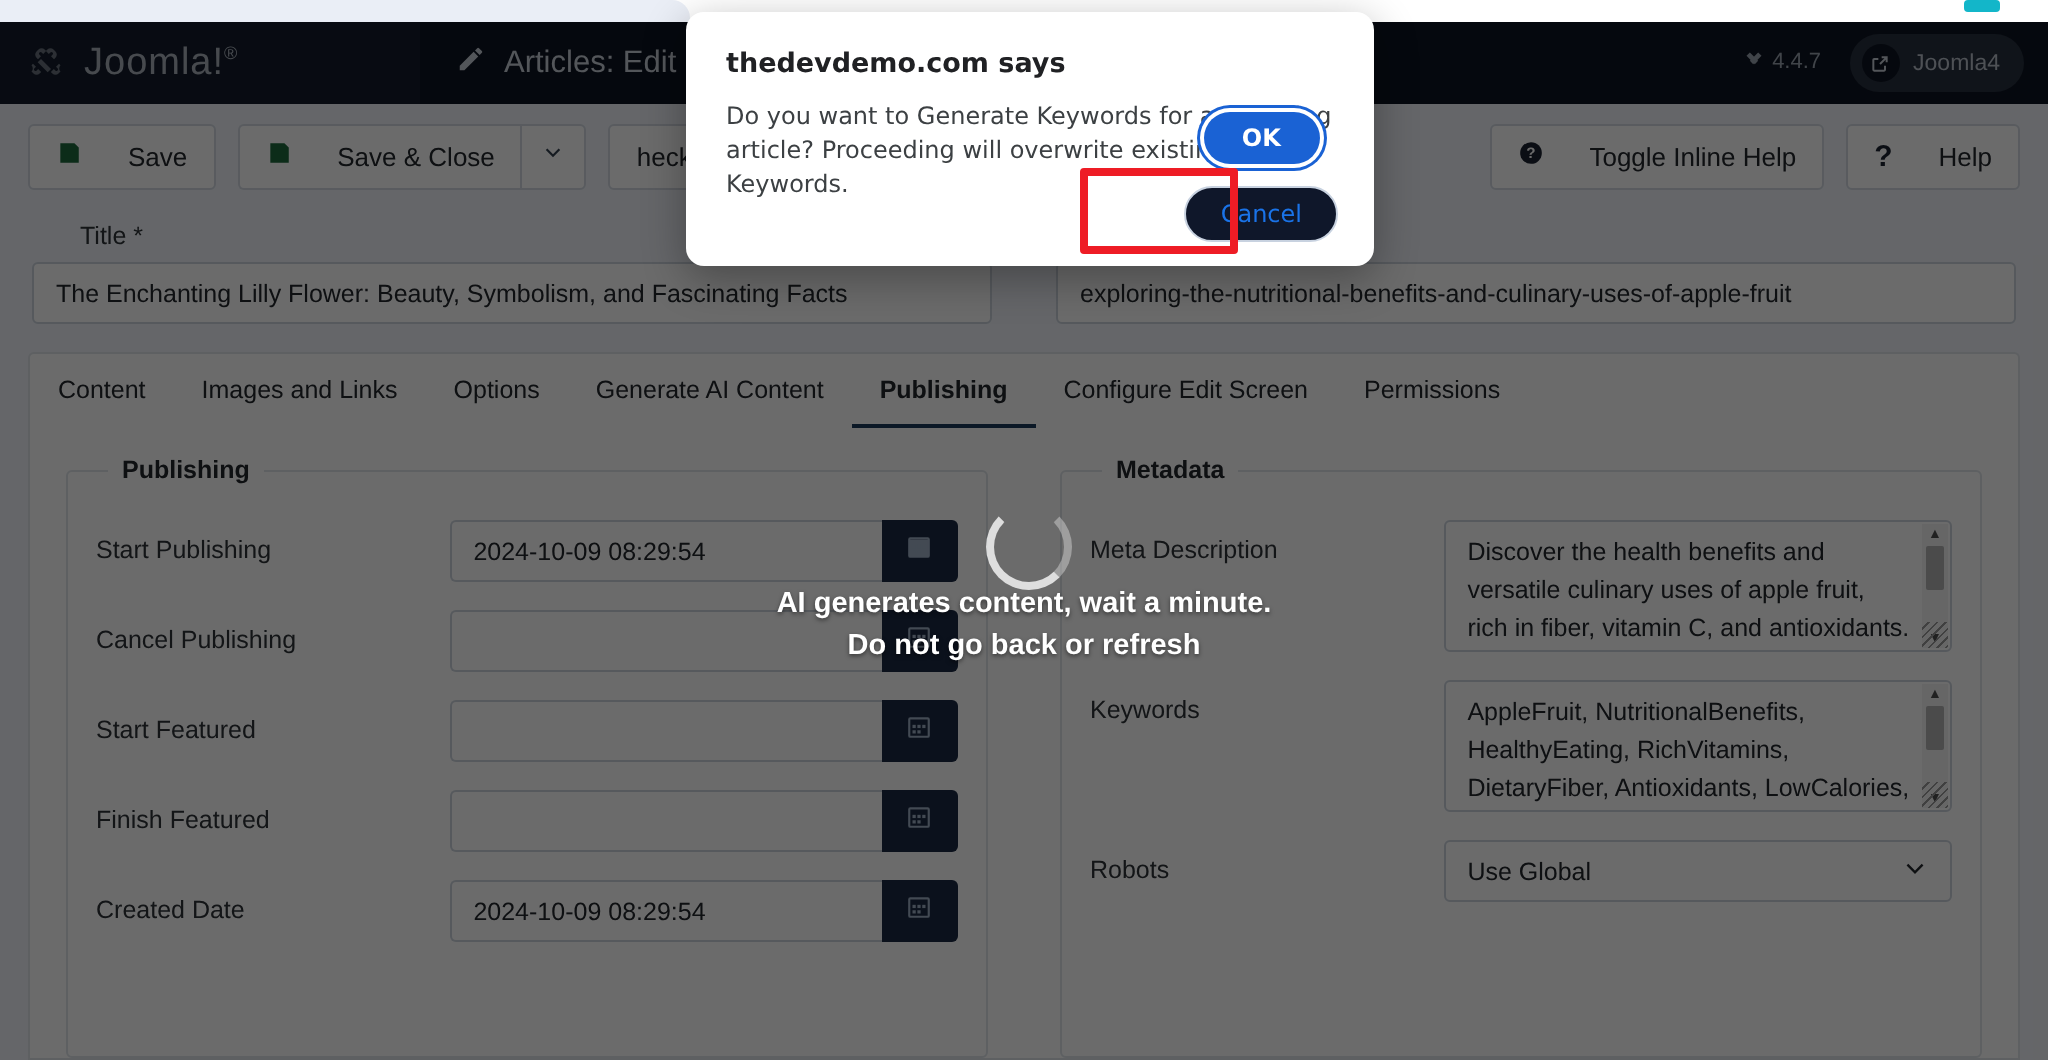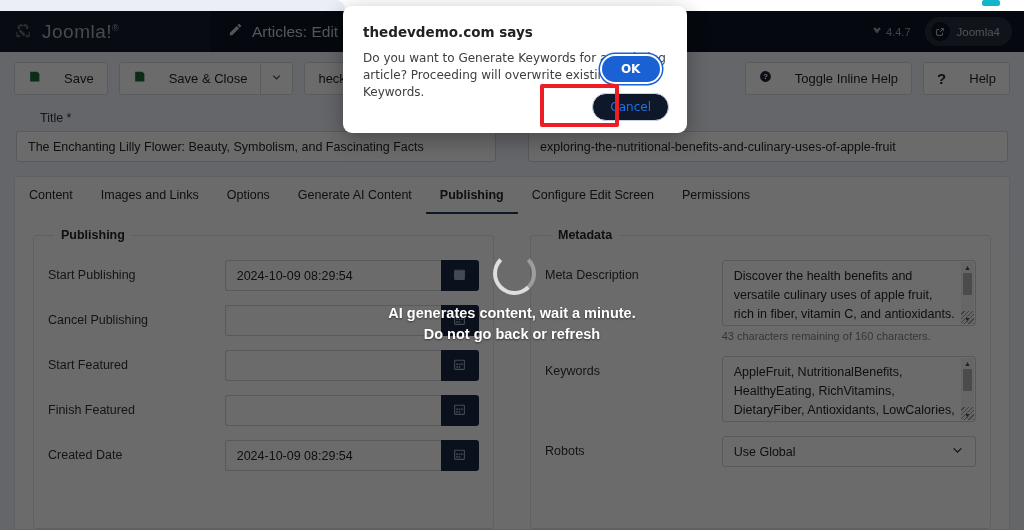--- a/index.html
+++ b/index.html
@@ -164,21 +164,21 @@
     background: rgba(0,0,0,0.58); pointer-events:none;
   }
 
   
   .spinner {
     position:absolute; left:493px; top:252px; width:43px; height:43px;
     border-radius:50%; border:4px solid rgba(255,255,255,.78);
     border-top-color: transparent; border-right-color: rgba(255,255,255,.35);
   }
   .loadtext {
-    position:absolute; left:0; top:303px; width:1024px; text-align:center;
+    position:absolute; left:0; top:292px; width:1024px; text-align:center;
     color:#fff; font-size:14.5px; font-weight:bold; line-height:21px;
     text-shadow: 0 1px 2px rgba(0,0,0,.5);
   }
 
   
   .alertbox {
     position:absolute; left:343px; top:6px; width:344px; height:127px;
     background:#fff; border-radius:9px;
     box-shadow: 0 6px 22px rgba(0,0,0,.32);
     padding: 18px 20px 0 20px;
@@ -446,21 +446,20 @@
           <div class="frow">
             <div class="lbl">Meta Description</div>
             <div class="ctl">
               <div class="ta"> Discover the health benefits and versatile culinary uses of apple fruit, rich in fiber, vitamin C, and antioxidants.<div class="ta-scroll">
                     <div class="arr">▲</div>
                     <div class="thumb"></div>
                     <div class="sp"></div>
                     <div class="arr">▼</div>
                   </div><div class="ta-grip"></div></div>
 
-              <div class="hint">43 characters remaining of 160 characters.</div>
             </div>
           </div>
 
           <div class="frow">
             <div class="lbl">Keywords</div>
             <div class="ctl">
               <div class="ta">AppleFruit, NutritionalBenefits, HealthyEating, RichVitamins, DietaryFiber, Antioxidants, LowCalories, CulinaryUses, Recipes<div class="ta-scroll">
                     <div class="arr">▲</div>
                     <div class="thumb"></div>
                     <div class="sp"></div>

